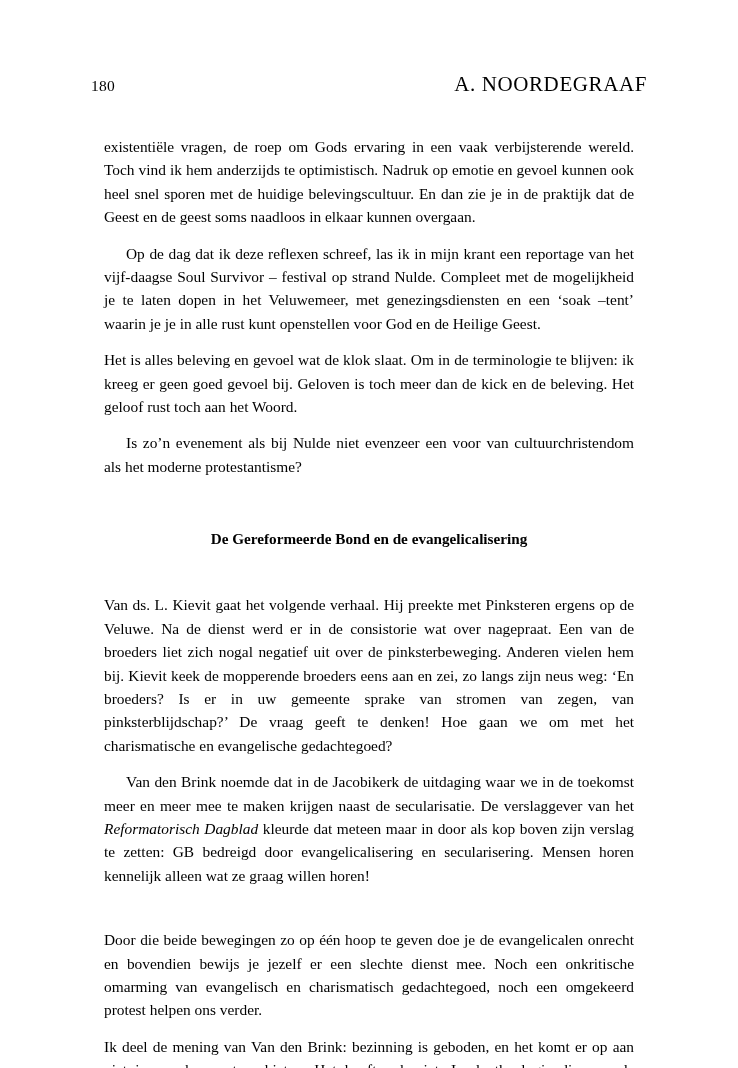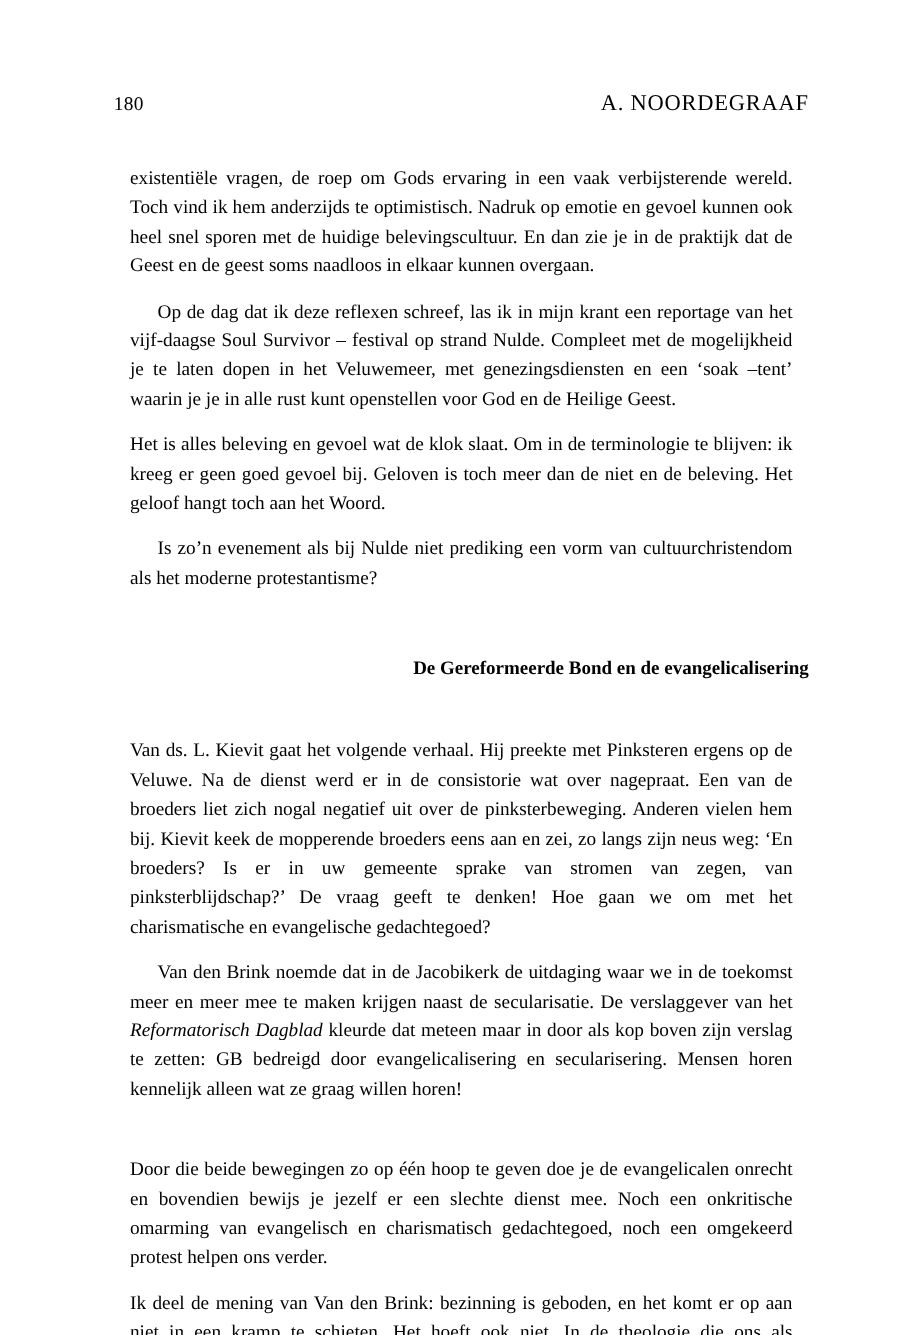--- a/index.html
+++ b/index.html
@@ -26,62 +26,62 @@
     justify-content: space-between;
     align-items: baseline;
     font-size: 15.5px;
     margin-bottom: 38px;
   }
   .header .folio {
     letter-spacing: 0.3px;
   }
   .header .running-title {
     letter-spacing: 0.6px;
-    font-size: 18px;
+    font-size: 21px;
   }
   .body-text {
     font-size: 15.4px;
     line-height: 1.52;
     text-align: justify;
     hyphens: manual;
   }
   .body-text p {
     margin: 13px;
     text-indent: 0;
   }
   .body-text p.indent {
     text-indent: 22px;
   }
   .section-heading {
     font-weight: bold;
     font-size: 15.2px;
     margin: 0;
-    text-align: right;
+    text-align: center;
   }
   .heading-space-before { height: 36px; }
   .heading-space-after { height: 30px; }
   .para-space { height: 15px; }
   em, .italic { font-style: italic; }
 </style>
 </head>
 <body>
 
 <div class="page">
 
   <div class="header">
     <span class="folio">180</span>
     <span class="running-title">A. NOORDEGRAAF</span>
   </div>
 
   <div class="body-text">
 
     <p>existentiële vragen, de roep om Gods ervaring in een vaak verbijsterende wereld. Toch vind ik hem anderzijds te optimistisch. Nadruk op emotie en gevoel kunnen ook heel snel sporen met de huidige belevingscultuur. En dan zie je in de praktijk dat de Geest en de geest soms naadloos in elkaar kunnen overgaan.</p>
     <p class="indent">Op de dag dat ik deze reflexen schreef, las ik in mijn krant een reportage van het vijf-daagse Soul Survivor – festival op strand Nulde. Compleet met de mogelijkheid je te laten dopen in het Veluwemeer, met genezingsdiensten en een ‘soak –tent’ waarin je je in alle rust kunt openstellen voor God en de Heilige Geest.</p>
-    <p>Het is alles beleving en gevoel wat de klok slaat. Om in de terminologie te blijven: ik kreeg er geen goed gevoel bij. Geloven is toch meer dan de niet en de beleving. Het geloof hangt toch aan het Woord.</p>
-    <p class="indent">Is zo’n evenement als bij Nulde niet prediking een vorm van cultuurchristendom als het moderne protestantisme?</p>
+    <p>Het is alles beleving en gevoel wat de klok slaat. Om in de terminologie te blijven: ik kreeg er geen goed gevoel bij. Geloven is toch meer dan de kick en de beleving. Het geloof rust toch aan het Woord.</p>
+    <p class="indent">Is zo’n evenement als bij Nulde niet evenzeer een voor van cultuurchristendom als het moderne protestantisme?</p>
 
     <div class="heading-space-before"></div>
     <h2 class="section-heading">De Gereformeerde Bond en de evangelicalisering</h2>
     <div class="heading-space-after"></div>
 
     <p>Van ds. L. Kievit gaat het volgende verhaal. Hij preekte met Pinksteren ergens op de Veluwe. Na de dienst werd er in de consistorie wat over nagepraat. Een van de broeders liet zich nogal negatief uit over de pinksterbeweging. Anderen vielen hem bij. Kievit keek de mopperende broeders eens aan en zei, zo langs zijn neus weg: ‘En broeders? Is er in uw gemeente sprake van stromen van zegen, van pinksterblijdschap?’ De vraag geeft te denken! Hoe gaan we om met het charismatische en evangelische gedachtegoed?</p>
 
     <p class="indent"><span>Van den Brink noemde dat in de Jacobikerk de uitdaging waar we in de toekomst meer en meer mee te maken krijgen naast de secularisatie. De verslaggever van het </span><em>Reformatorisch Dagblad</em><span> kleurde dat meteen maar in door als kop boven zijn verslag te zetten: GB bedreigd door evangelicalisering en secularisering. Mensen horen kennelijk alleen wat ze graag willen horen!</span></p>
 
     <div class="para-space"></div>

